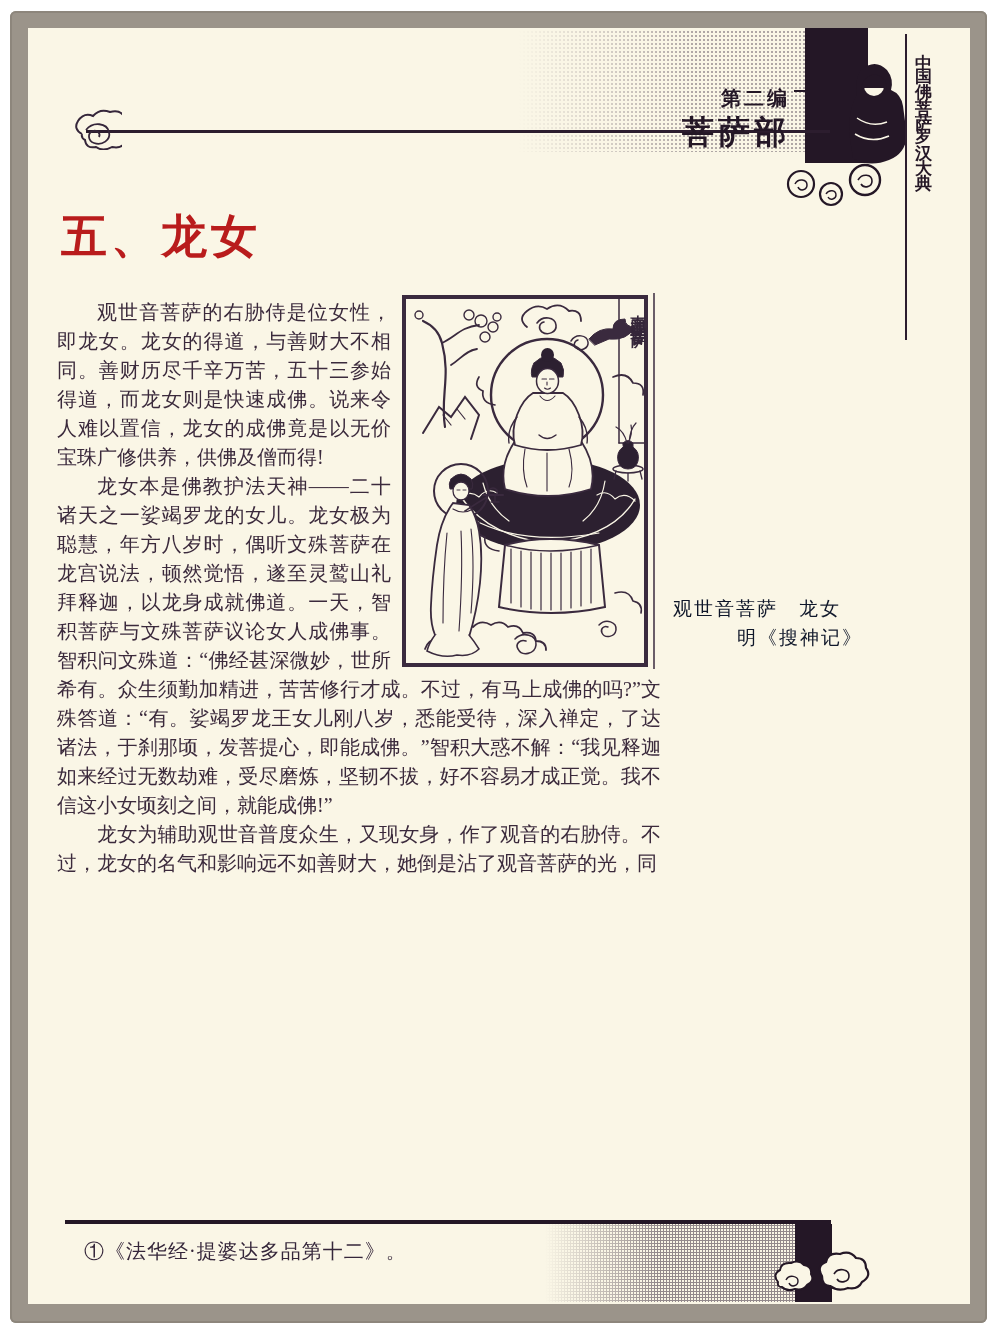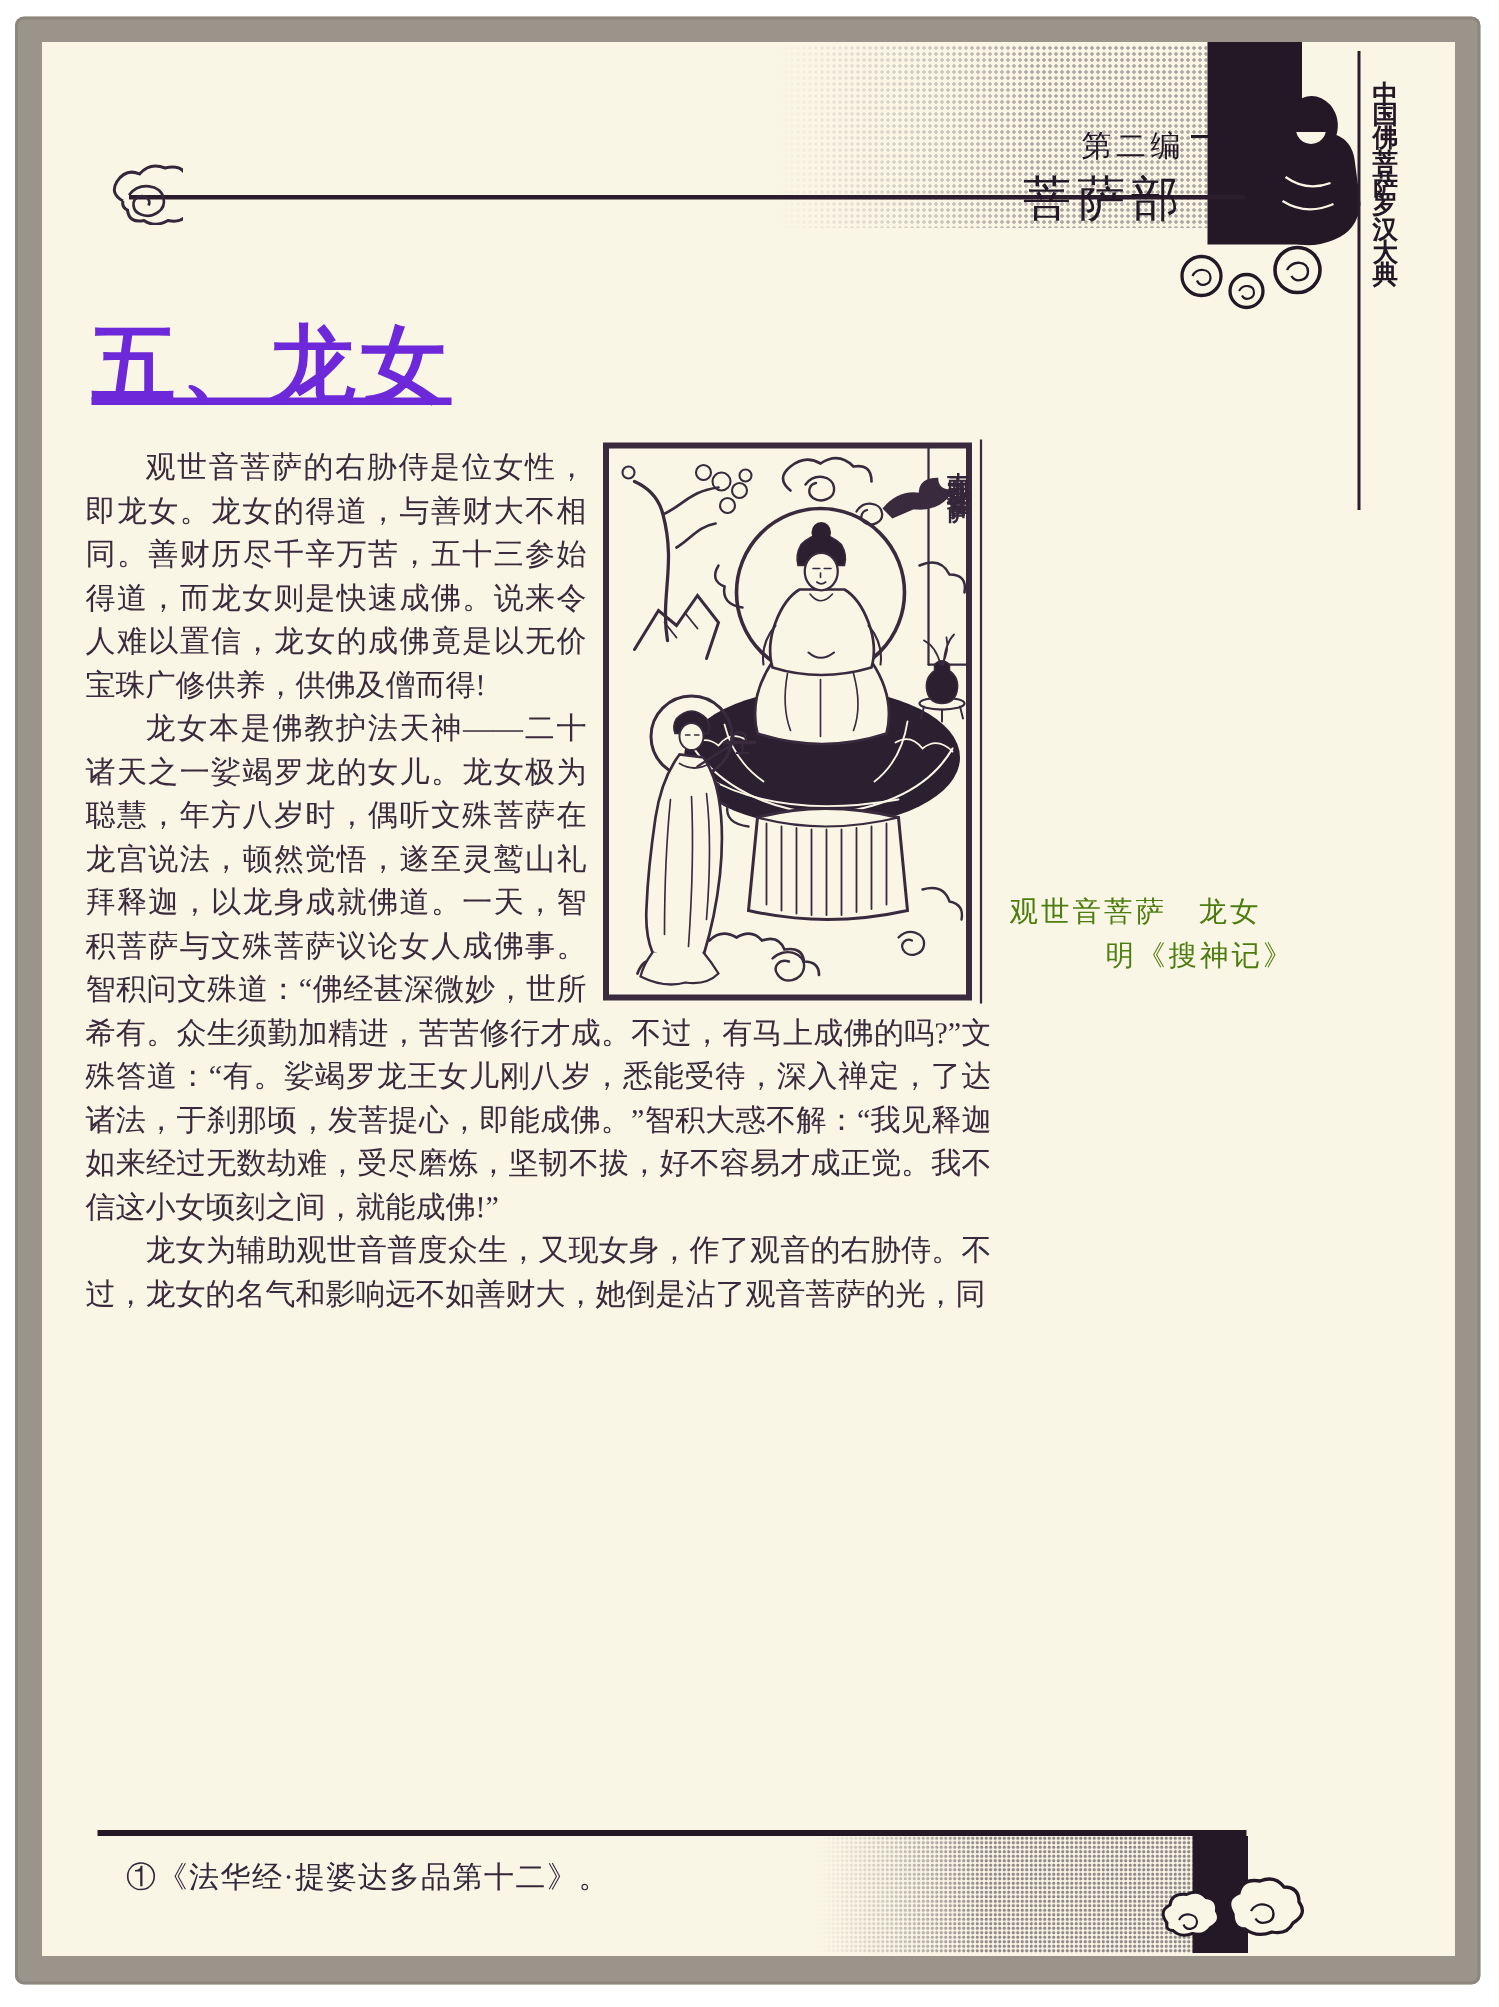--- a/index.html
+++ b/index.html
@@ -28,58 +28,58 @@
   .hdr-black{
     position:absolute;left:777px;top:0;width:63px;height:135px;background:#241726;
   }
   .hdr-rule{
     position:absolute;left:58px;top:102px;width:744px;height:3px;background:#2c1d2e;
   }
   .hdr-ornament{position:absolute;left:40px;top:80px;}
   .hdr-fig{position:absolute;left:745px;top:20px;}
   .hdr-labels{
     position:absolute;left:557px;top:60px;width:205px;text-align:right;
-    color:#241726;font-weight:normal;line-height:1;
+    color:#241726;font-weight:bold;line-height:1;
   }
   .hdr-labels .l1{font-size:20px;letter-spacing:3px;margin-bottom:8px;}
   .hdr-labels .l2{font-size:32px;letter-spacing:4px;}
   .hdr-bracket{
     position:absolute;left:766px;top:62px;width:18px;height:9px;
     border-top:2px solid #241726;border-right:2px solid #241726;
   }
   .side-band{
     position:absolute;left:877px;top:6px;height:306px;border-left:2px solid #2c1d2e;
   }
   .side-title{
     position:absolute;left:884px;top:12px;height:312px;
     writing-mode:vertical-rl;text-orientation:upright;
     font-size:17px;font-weight:bold;letter-spacing:15px;color:#241726;
   }
   
   .title{
     position:absolute;left:33px;top:178px;
-    font-size:56px;font-weight:bold;letter-spacing:4px;color:#6d28d9;text-decoration:underline;
+    font-size:46px;font-weight:bold;letter-spacing:4px;color:#b91c1c;
   }
   .text{
     position:absolute;left:29px;top:270px;width:604px;
     font-size:20px;line-height:29px;text-align:justify;color:#3b2a3c;
   }
   .text p{margin:0;text-indent:2em;}
   
   .figure{
     float:right;width:262px;height:376px;margin:-5px 0 0 8px;position:relative;
   }
   .cartouche{
     position:absolute;top:10px;right:9px;height:140px;
     writing-mode:vertical-rl;text-orientation:upright;
     font-size:15px;font-weight:bold;letter-spacing:3px;color:#35263a;
   }
   .caption{
     position:absolute;left:645px;top:567px;width:240px;
-    font-size:19px;letter-spacing:2px;color:#4d7c0f;line-height:1.5;
+    font-size:19px;letter-spacing:2px;color:#0f172a;line-height:1.5;
   }
   .caption .c2{margin-left:64px;}
   
   .ft-rule{position:absolute;left:37px;top:1192px;width:766px;height:4px;background:#241726;}
   .ft-note{position:absolute;left:56px;top:1210px;font-size:20px;letter-spacing:1px;color:#35263a;}
   .ft-speckle{
     position:absolute;left:517px;top:1196px;width:250px;height:78px;
     background-image:
       linear-gradient(to left, rgba(250,246,230,0) 55%, #faf6e6 100%),
       radial-gradient(rgba(43,28,48,.5) 1px, transparent 1.3px);

